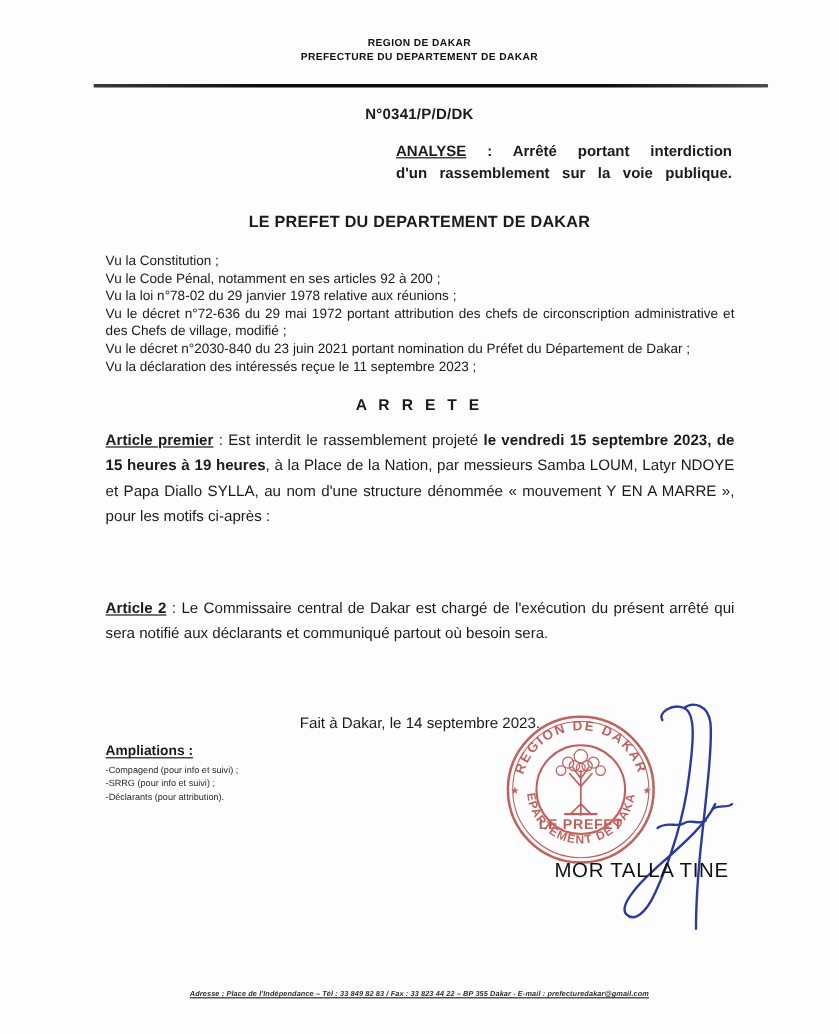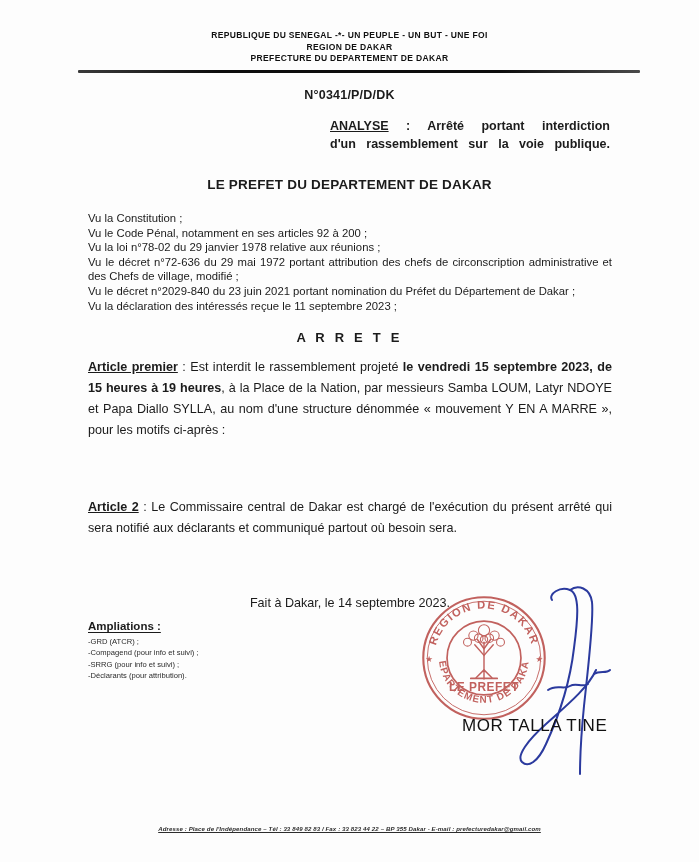--- a/index.html
+++ b/index.html
@@ -220,63 +220,61 @@
     color: #2d2d2d;
     letter-spacing: 0.1px;
   }
 </style>
 </head>
 <body>
 
 <div class="page">
 
   <div class="letterhead">
-    <div>REPUBLIQUE DU SENEGAL  -*- UN PEUPLE - UN BUT - UNE FOI</div>
     <div>REGION DE DAKAR</div>
     <div>PREFECTURE DU DEPARTEMENT DE DAKAR</div>
   </div>
 
   <div class="rule"></div>
 
   <div class="ref-no">N°0341/P/D/DK</div>
 
   <div class="analyse">
     <span class="lbl">ANALYSE</span><span> : </span><span>Arrêté portant interdiction</span>
     <span class="line2">d'un rassemblement sur la voie publique.</span>
   </div>
 
   <div class="prefet-title">LE PREFET DU DEPARTEMENT DE DAKAR</div>
 
   <div class="vus">
     <p>Vu la Constitution ;</p>
     <p>Vu le Code Pénal, notamment en ses articles 92 à 200 ;</p>
     <p>Vu la loi n°78-02 du 29 janvier 1978 relative aux réunions ;</p>
     <p class="justified">Vu le décret n°72-636 du 29 mai 1972 portant attribution des chefs de circonscription administrative et des Chefs de village, modifié ;</p>
-    <p>Vu le décret n°2029-840 du 23 juin 2021 portant nomination du Préfet du Département de Dakar ;</p>
+    <p>Vu le décret n°2030-840 du 23 juin 2021 portant nomination du Préfet du Département de Dakar ;</p>
     <p>Vu la déclaration des intéressés reçue le 11 septembre 2023 ;</p>
   </div>
 
   <div class="arrete">
     <span>A R R E T E</span>
   </div>
 
   <div class="art1">
     <span class="hd">Article premier</span><span> : </span><span>Est interdit le rassemblement projeté </span><b>le vendredi 15 septembre 2023, de 15 heures à 19 heures</b><span>, à la Place de la Nation, par messieurs Samba LOUM, Latyr NDOYE et Papa Diallo SYLLA, au nom d'une structure dénommée « mouvement Y EN A MARRE », pour les motifs ci-après :</span>
   </div>
 
 
   <div class="art2">
     <span class="hd">Article 2</span><span> : </span><span>Le Commissaire central de Dakar est chargé de l'exécution du présent arrêté qui sera notifié aux déclarants et communiqué partout où besoin sera.</span>
   </div>
 
   <div class="faitadakar">Fait à Dakar, le 14 septembre 2023.</div>
 
   <div class="ampl-title">Ampliations :</div>
   <div class="ampl-list">
-    <div>-GRD (ATCR) ;</div>
     <div>-Compagend (pour info et suivi) ;</div>
     <div>-SRRG (pour info et suivi) ;</div>
     <div>-Déclarants (pour attribution).</div>
   </div>
 
   <svg class="seal" viewBox="0 0 200 200">
     <defs>
       <path id="arcTop" d="M 25,100 A 75,75 0 0 1 175,100"></path>
       <path id="arcBot" d="M 32,100 A 68,68 0 0 0 168,100"></path>
     </defs>

